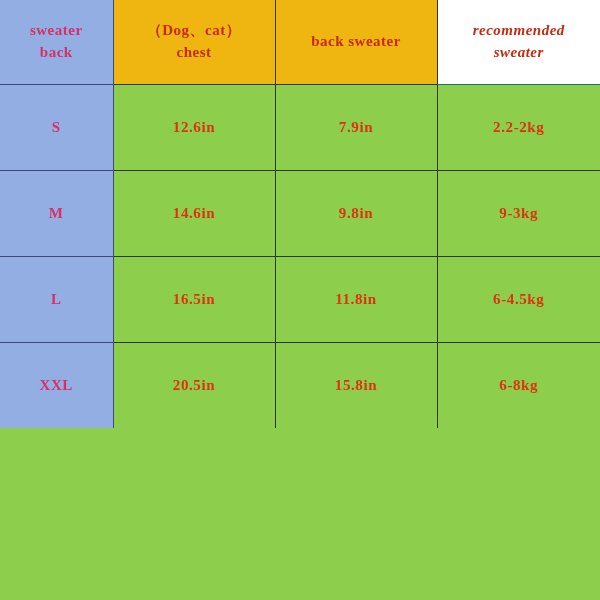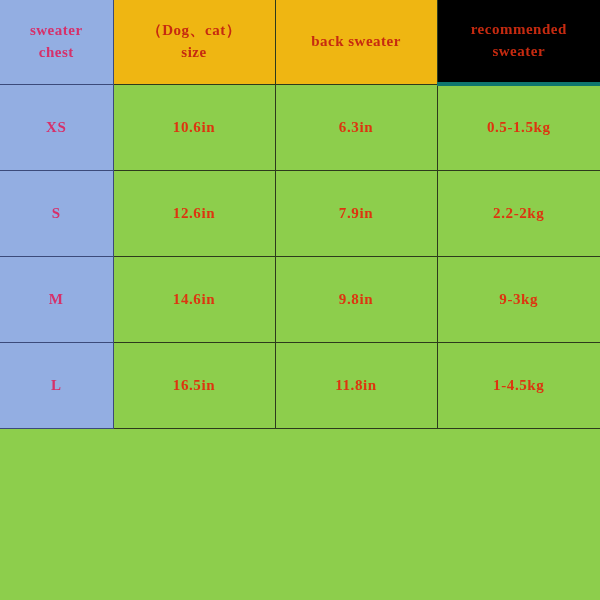--- a/index.html
+++ b/index.html
@@ -54,24 +54,25 @@
     background: #93AEE2;
     color: #D6306A;
     border-right: 1px solid #3b4a7a;
   }
   th.head-orange {
     background: #EFB612;
     color: #C62A10;
     border-bottom: 1px solid #2d3a1c;
   }
   th.head-orange-bright {
-    background: #000000;
+    background: #ffffff;
     color: #C62A10;
     border-right: none;
-    border-bottom: 4px solid #0f766e;
+    border-bottom: 1px solid #0f766e;
+    font-style: italic;
   }
 
   
   tr.data-row { height: 86px; }
 
   td.cell {
     margin: 0;
     padding: 2px 4px;
     text-align: center;
     vertical-align: middle;
@@ -106,55 +107,55 @@
     <colgroup>
       <col class="c-size">
       <col class="c-chest">
       <col class="c-back">
       <col class="c-weight">
     </colgroup>
     <thead>
       <tr class="head-row">
         <th class="head-cell head-size">
           <div>sweater</div>
-          <div>chest</div>
+          <div>back</div>
         </th>
         <th class="head-cell head-orange">
           <div>（Dog、cat）</div>
-          <div>size</div>
+          <div>chest</div>
         </th>
         <th class="head-cell head-orange">
           <div>back sweater</div>
         </th>
         <th class="head-cell head-orange-bright">
           <div>recommended</div>
           <div>sweater</div>
         </th>
       </tr>
     </thead>
     <tbody>
-      <tr class="data-row">
-        <td class="cell cell-size">XS</td>
-        <td class="cell cell-value">10.6in</td>
-        <td class="cell cell-value">6.3in</td>
-        <td class="cell cell-value last-col">0.5-1.5kg</td>
-      </tr>
       <tr class="data-row">
         <td class="cell cell-size">S</td>
         <td class="cell cell-value">12.6in</td>
         <td class="cell cell-value">7.9in</td>
         <td class="cell cell-value last-col">2.2-2kg</td>
       </tr>
       <tr class="data-row">
         <td class="cell cell-size">M</td>
         <td class="cell cell-value">14.6in</td>
         <td class="cell cell-value">9.8in</td>
         <td class="cell cell-value last-col">9-3kg</td>
       </tr>
       <tr class="data-row">
         <td class="cell cell-size">L</td>
         <td class="cell cell-value">16.5in</td>
         <td class="cell cell-value">11.8in</td>
-        <td class="cell cell-value last-col">1-4.5kg</td>
+        <td class="cell cell-value last-col">6-4.5kg</td>
+      </tr>
+      <tr class="data-row last-row">
+        <td class="cell cell-size">XXL</td>
+        <td class="cell cell-value">20.5in</td>
+        <td class="cell cell-value">15.8in</td>
+        <td class="cell cell-value last-col">6-8kg</td>
       </tr>
     </tbody>
   </table>
 </div>
 
 </body></html>

